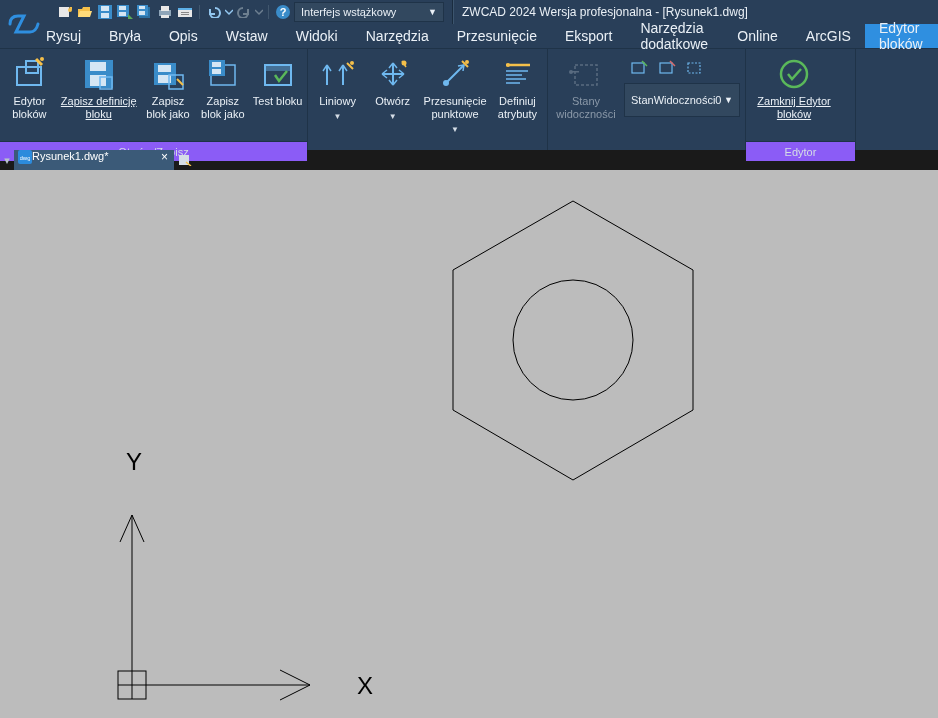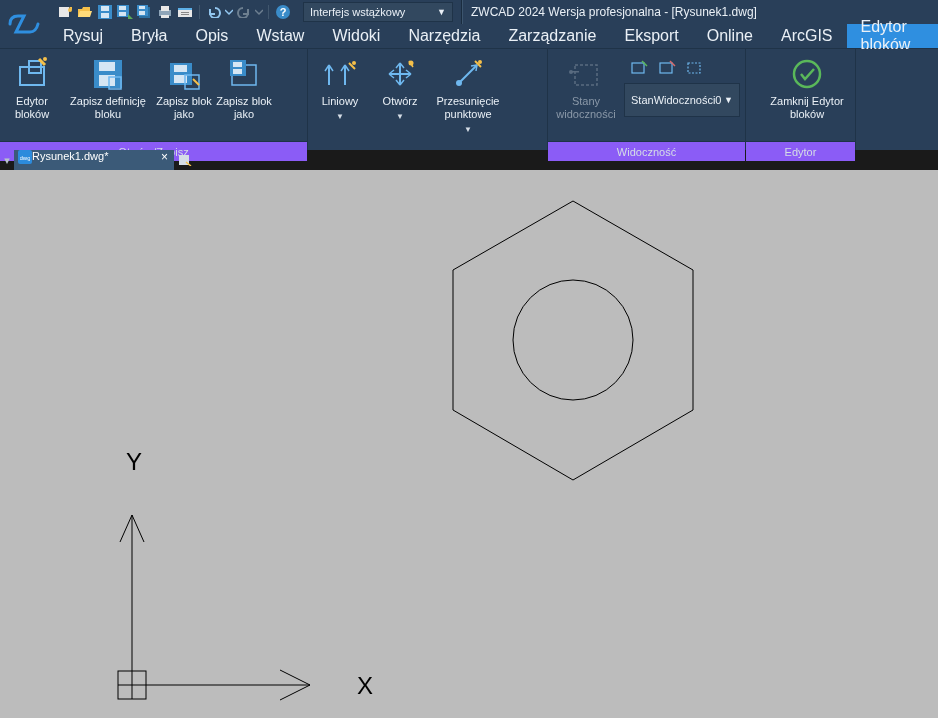--- a/index.html
+++ b/index.html
@@ -4,38 +4,38 @@
 <style>
   * { box-sizing: border-box; margin: 0; padding: 0; font-family: "Segoe UI", Tahoma, sans-serif; }
   body { width: 938px; height: 718px; background: #bcbcbc; overflow: hidden; }
 
   
   .titlebar { height: 24px; background: #293f59; display: flex; align-items: center; color: #eaf0f6; font-size: 12px; }
   .logo { width: 48px; height: 48px; position: absolute; top: 0; left: 0; display:flex; align-items:center; justify-content:center; z-index: 10;}
   .qat { display: flex; align-items: center; gap: 0px; margin-left: 55px; }
   .qat .q { width: 20px; height: 18px; display:flex; align-items:center; justify-content:center; cursor:pointer;}
   .qat .sep { width:1px; height:14px; background:#41576e; margin:0 4px;}
-  .iface-combo { margin-left: 10px; height: 20px; width: 150px; background: #32485f; border:1px solid #1f3348; display:flex; align-items:center; justify-content:space-between; padding:0 6px; color:#eaf0f6; font-size:11px; cursor:pointer;gap:13px;}
+  .iface-combo { margin-left: 1px; height: 20px; width: 150px; background: #32485f; border:1px solid #1f3348; display:flex; align-items:center; justify-content:space-between; padding:0 6px; color:#eaf0f6; font-size:11px; cursor:pointer;gap:13px;}
   .iface-combo .arr { font-size:9px;}
   .tb-sep { width: 2px; height: 24px; background: linear-gradient(to right, #1a2c3f 50%, #3c556e 50%); margin: 0 8px;}
   .app-title { flex:0 0 auto; }
 
   
-  .menubar { height: 24px; background: #293f59; display:flex; align-items:stretch; padding-left: 49px; font-size: 16px; color:#eaf0f6;}
+  .menubar { height: 24px; background: #293f59; display:flex; align-items:stretch; padding-left: 32px; font-size: 14px; color:#eaf0f6;}
   .menubar .mitem { padding: 0 14px; display:flex; align-items:center; cursor:pointer;}
   .menubar .mitem.active { background:#2f8fe0; }
   .menubar .spacer { flex: 1; }
 
   
   .ribbon { height:102px; background:#293f59; display:flex; border-top:1px solid #1f3348;}
   .panel { display:flex; flex-direction:column; border-right:1px solid #1f3348;}
   .panel-body { flex:1; display:flex; align-items:flex-start; padding:4px 4px 0 4px; gap:4px;}
   .panel-label { text-align:center; font-size:11px; color:#d5dde6; background:#8b5cf6; height:20px; line-height:20px; border-top:1px solid #1f3348;margin-top:20px;}
   .rbtn-large { display:flex; flex-direction:column; align-items:center; justify-content:flex-start; width:64px; padding-top:4px; cursor:pointer; color:#eaf0f6; font-size:11px; text-align:center; line-height:13px; gap:4px;}
-  .rbtn-large.wider { width:88px;}
+  .rbtn-large.wider { width:88px;text-decoration:underline;}
   .rbtn-large.w56 { width:56px;}
   .rbtn-large.disabled { color:#8a98a8; cursor:default;align-items:center;}
   .ric { width:34px; height:34px; display:flex; align-items:center; justify-content:center;}
   .drop-arrow { font-size:8px; color:#d5dde6; margin-top:-2px;}
   .combo-stack { display:flex; flex-direction:column; gap:4px; padding-top:4px;}
   .smallbtns { display:flex; gap:6px; padding-left:4px;}
   .sml { width:22px; height:22px; display:flex; align-items:center; justify-content:center; cursor:pointer;}
   .viscombo { width:116px; height:22px; background:#32485f; border:1px solid #1f3348; display:flex; align-items:center; justify-content:space-between; padding:16px 6px; color:#eaf0f6; font-size:11px; cursor:pointer; overflow:hidden;}
   .viscombo .arr{font-size:9px;}
 
@@ -151,22 +151,23 @@
   <div class="app-title">ZWCAD 2024 Wersja profesjonalna - [Rysunek1.dwg]</div>
 </div>
 
 <div class="menubar">
   <div class="mitem">Rysuj</div>
   <div class="mitem">Bryła</div>
   <div class="mitem">Opis</div>
   <div class="mitem">Wstaw</div>
   <div class="mitem">Widoki</div>
   <div class="mitem">Narzędzia</div>
-  <div class="mitem">Zarządzanie</div>
+  <div class="mitem">Przesunięcie</div>
   <div class="mitem">Eksport</div>
+  <div class="mitem">Narzędzia dodatkowe</div>
   <div class="mitem">Online</div>
   <div class="mitem">ArcGIS</div>
   <div class="mitem active">Edytor bloków</div>
   <div class="spacer"></div>
 </div>
 
 <div class="ribbon">
 
   <div class="panel" style="width:308px">
     <div class="panel-body">
@@ -208,20 +209,30 @@
         <div class="ric">
           <svg width="34" height="34">
               <rect x="5" y="8" width="24" height="20" fill="none" stroke="#6fb8ef" stroke-width="1.5"></rect>
               <rect x="3" y="3" width="16" height="16" fill="#3a8cc9"></rect>
               <rect x="6" y="5" width="9" height="5" fill="#d5e6f4"></rect>
               <rect x="6" y="12" width="9" height="5" fill="#d5e6f4"></rect>
             </svg>
         </div>
         <span>Zapisz blok jako</span>
       </div>
+      <div class="rbtn-large w56">
+        <div class="ric">
+          <svg width="34" height="34">
+              <rect x="4" y="8" width="26" height="20" fill="none" stroke="#6fb8ef" stroke-width="2"></rect>
+              <rect x="4" y="8" width="26" height="6" fill="#6fb8ef" opacity="0.4"></rect>
+              <path d="M14 18 L18 24 L26 14" stroke="#5ab85a" stroke-width="2.5" fill="none"></path>
+            </svg>
+        </div>
+        <span>Test bloku</span>
+      </div>
     </div>
     <div class="panel-label">Otwórz/Zapisz</div>
   </div>
 
   <div class="panel" style="width:240px">
     <div class="panel-body">
       <div class="rbtn-large w56">
         <div class="ric">
           <svg width="34" height="34">
               <path d="M6 28 L6 8 M22 28 L22 8" stroke="#6fb8ef" stroke-width="2"></path>
@@ -250,20 +261,30 @@
           <svg width="34" height="34">
               <path d="M8 26 L26 8" stroke="#6fb8ef" stroke-width="2"></path>
               <circle cx="8" cy="26" r="3" fill="#6fb8ef"></circle>
               <path d="M26 8 L20 9 M26 8 L25 14" stroke="#6fb8ef" stroke-width="1.5"></path>
               <path d="M24 4 L30 10" stroke="#f5c04a" stroke-width="2"></path>
               <circle cx="29" cy="5" r="2" fill="#f5c04a"></circle>
             </svg>
         </div>
         <span>Przesunięcie punktowe</span>
         <span class="drop-arrow">▼</span>
+      </div>
+      <div class="rbtn-large w56">
+        <div class="ric">
+          <svg width="34" height="34">
+              <path d="M6 14 L28 14 M6 18 L22 18 M6 22 L26 22 M6 26 L20 26" stroke="#6fb8ef" stroke-width="1.5"></path>
+              <path d="M6 8 L30 8" stroke="#f5c04a" stroke-width="2.5"></path>
+              <circle cx="8" cy="8" r="2" fill="#f5c04a"></circle>
+            </svg>
+        </div>
+        <span>Definiuj atrybuty</span>
       </div>
     </div>
   </div>
 
   <div class="panel" style="width:198px">
     <div class="panel-body">
       <div class="rbtn-large disabled" style="width:68px">
         <div class="ric">
           <svg width="34" height="34" opacity="0.5">
               <rect x="6" y="8" width="22" height="20" fill="none" stroke="#8a98a8" stroke-width="1.5" stroke-dasharray="3 2"></rect>
@@ -292,25 +313,24 @@
                 <rect x="2" y="4" width="12" height="10" fill="none" stroke="#6fb8ef" stroke-width="1.2" stroke-dasharray="2 1.5"></rect>
               </svg>
             </div>
         </div>
         <div class="viscombo">
           <span style="white-space:nowrap;overflow:hidden;">StanWidoczności0</span>
           <span class="arr">▼</span>
         </div>
       </div>
     </div>
-    <div class="panel-label">Widoczność</div>
   </div>
 
   <div class="panel" style="width:110px">
-    <div class="panel-body" style="justify-content:flex-end;">
+    <div class="panel-body" style="justify-content:flex-start;">
       <div class="rbtn-large wider">
         <div class="ric">
           <svg width="34" height="34">
               <circle cx="17" cy="17" r="13" fill="none" stroke="#5ab85a" stroke-width="2.5"></circle>
               <path d="M11 17 L15 22 L24 12" stroke="#5ab85a" stroke-width="2.5" fill="none"></path>
             </svg>
         </div>
         <span>Zamknij Edytor bloków</span>
       </div>
     </div>

